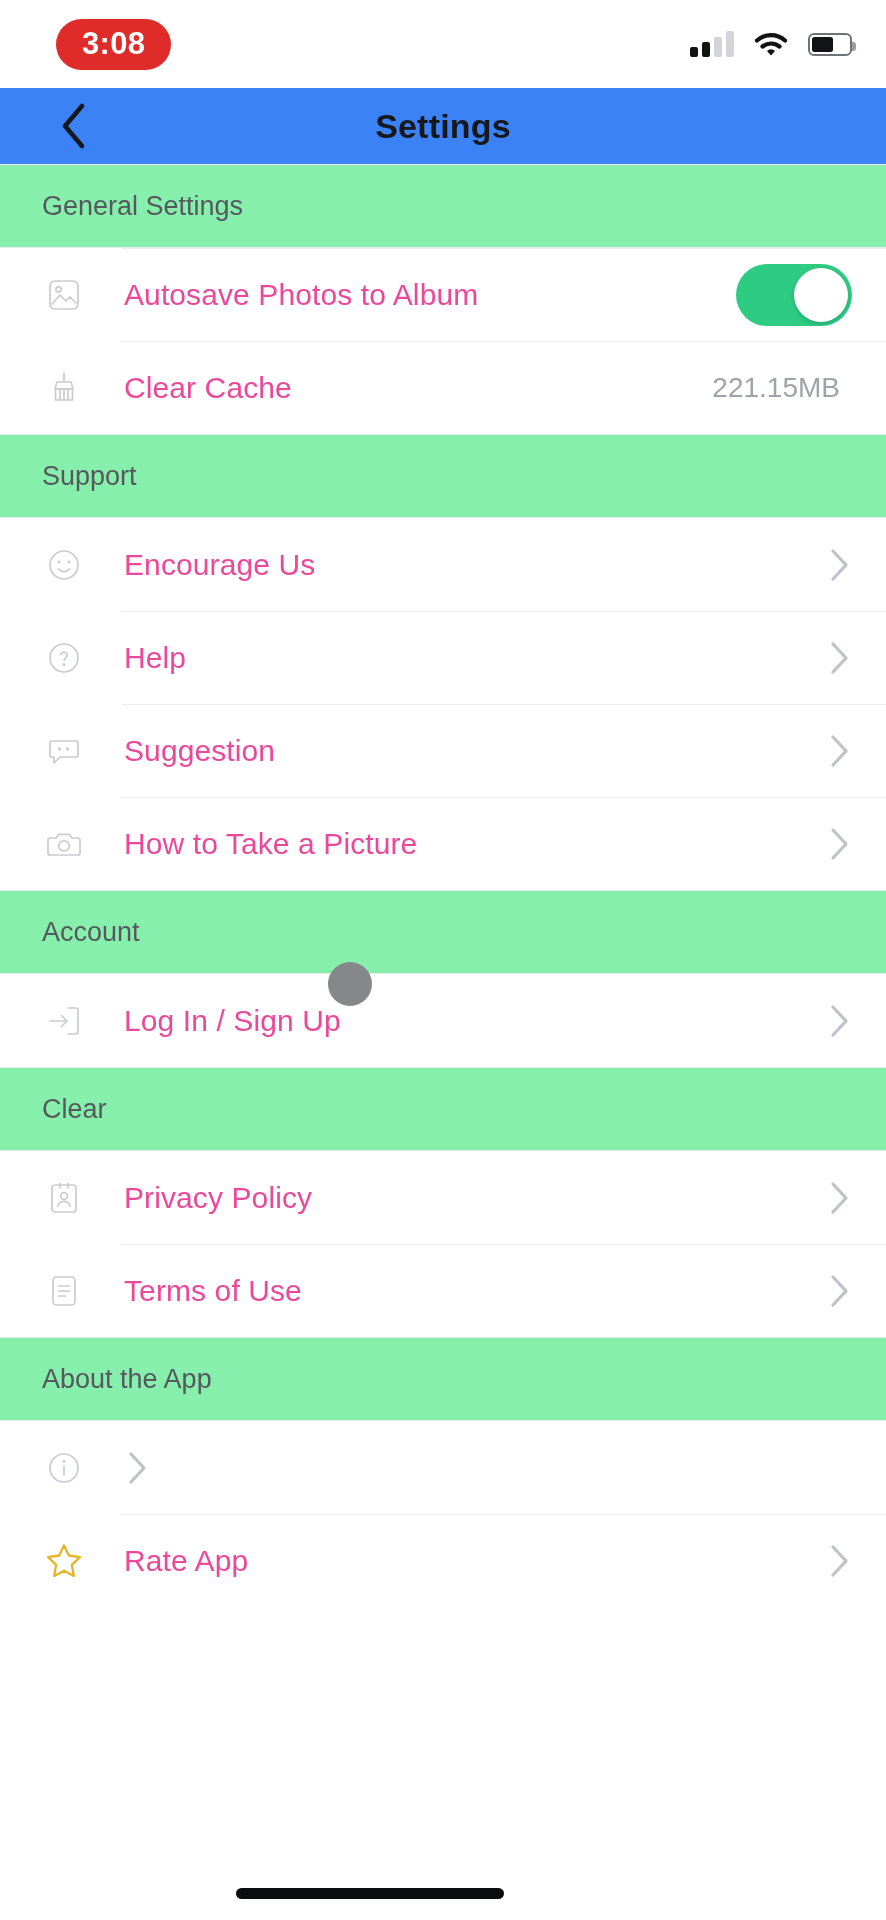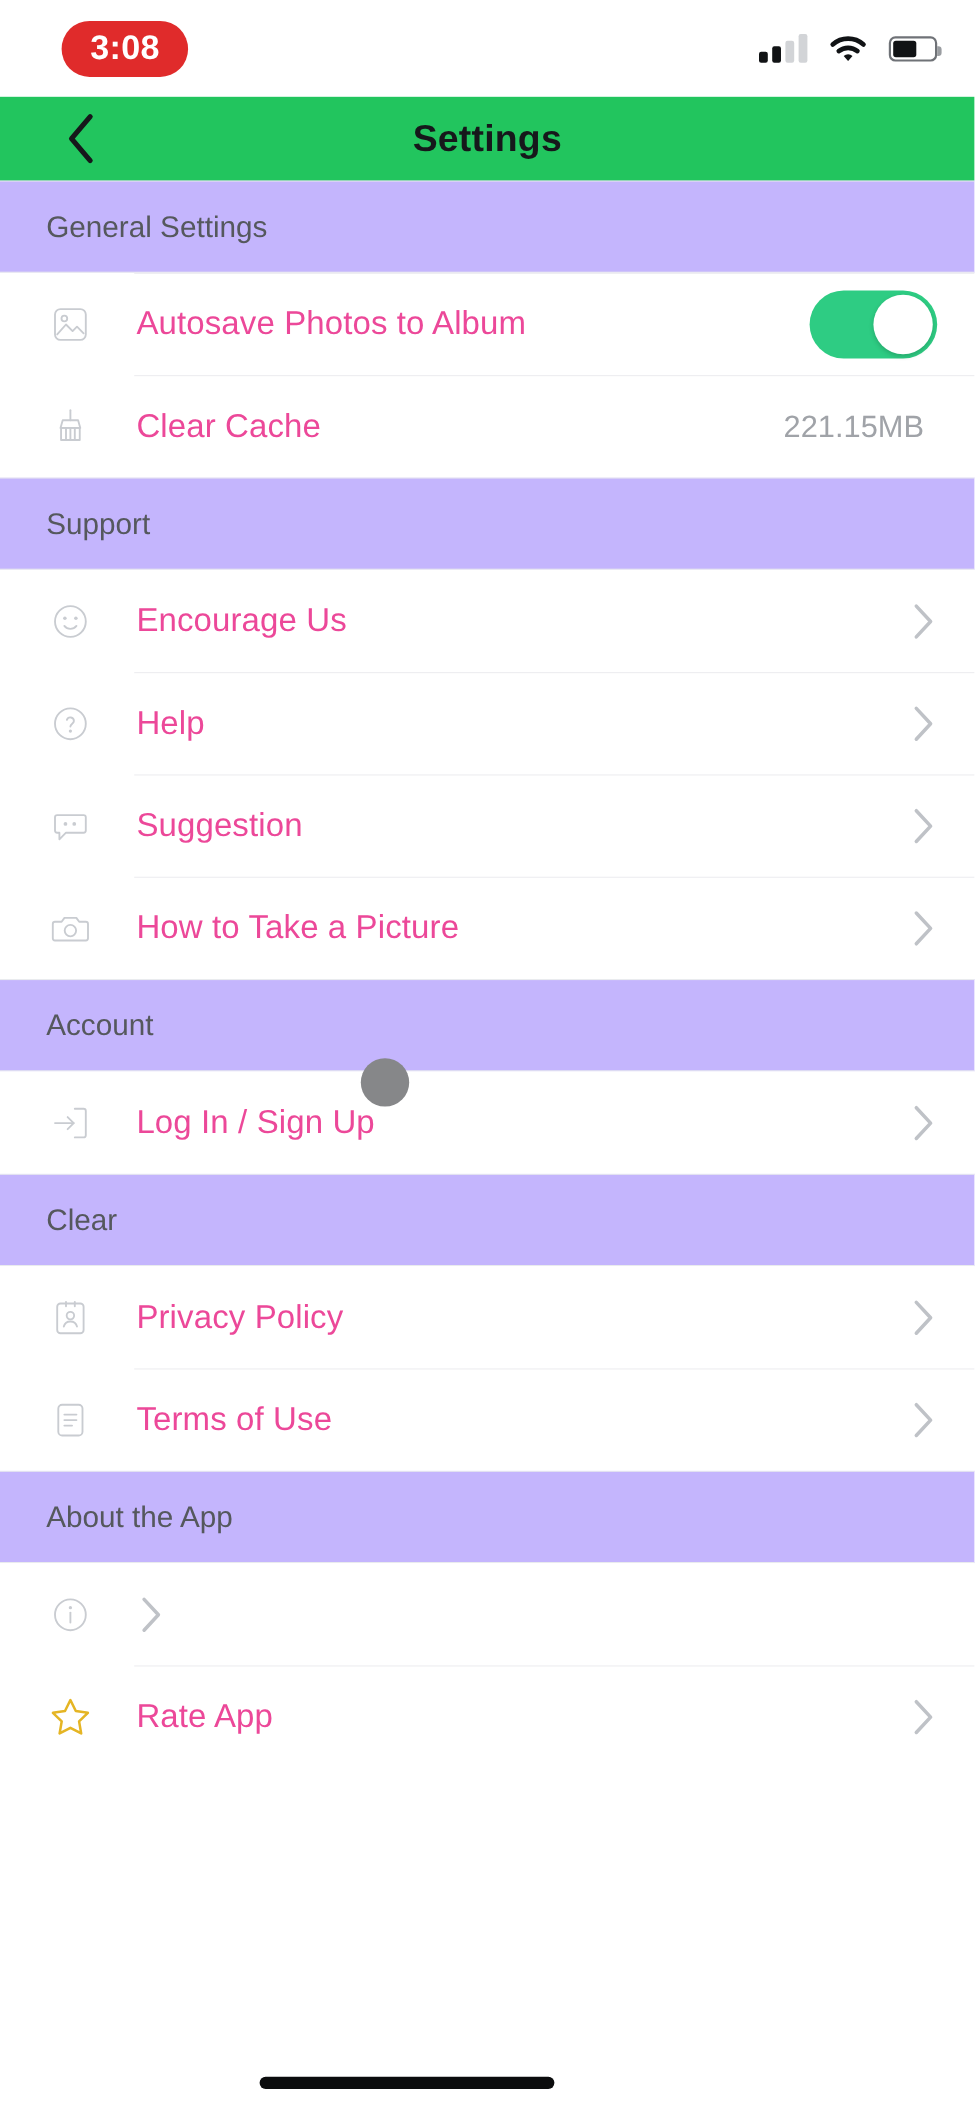--- a/index.html
+++ b/index.html
@@ -59,40 +59,40 @@
     width:4px; height:9px;
     background:#9a9da1; border-radius:0 3px 3px 0;
   }
 
   
   .navbar {
     height:76px;
     display:flex;
     align-items:center;
     position:relative;
-    background:#22c55e;
+    background:#3b82f6;
   }
   .back-btn {
     position:absolute; left:44px;
     width:60px; height:60px;
     display:flex; align-items:center; justify-content:center;
     cursor:pointer;
   }
   .nav-title {
     width:100%;
     text-align:center;
     font-size:34px;
     font-weight:700;
     color:#16181b;
     letter-spacing:0.2px;
   }
 
   
   .section-header {
-    background:#c4b5fd;
+    background:#86efac;
     border-top:1px solid #e9ebee;
     border-bottom:1px solid #e9ebee;
     padding:0 0 0 42px;
     height:84px;
     display:flex;
     align-items:center;
     font-size:27px;
     color:#55585d;
   }
 

